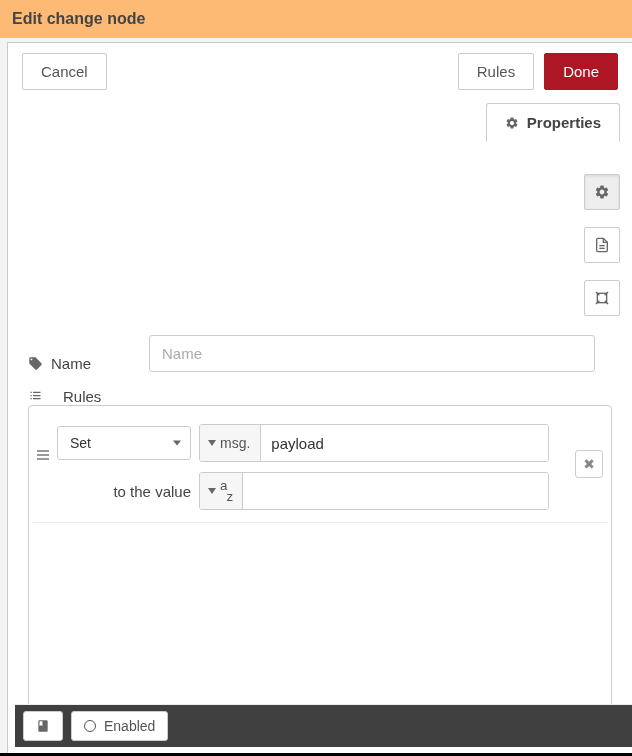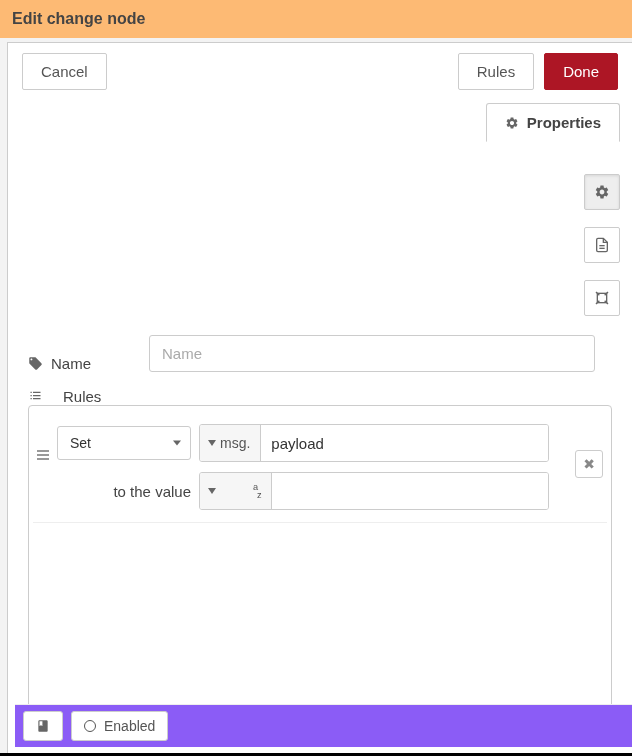--- a/index.html
+++ b/index.html
@@ -37,29 +37,29 @@
     .rule-body { flex: 1; }
     .rule-line { display: flex; align-items: center; gap: 8px; margin-bottom: 10px; }
     .rule-line:last-child { margin-bottom: 0; }
     .select-wrap { position: relative; }
     select { appearance: none; border: 1px solid #ccc; background: #fff; padding: 8px 30px 8px 12px; font-size: 14px; border-radius: 3px; color: #333; cursor: pointer; width: 134px; }
     .select-wrap::after { content: ""; position: absolute; right: 10px; top: 50%; width: 0; height: 0; border-left: 4px solid transparent; border-right: 4px solid transparent; border-top: 5px solid #666; transform: translateY(-50%); pointer-events: none; }
     
     .typed-input { display: flex; border: 1px solid #ccc; border-radius: 3px; overflow: hidden; flex: 1; max-width: 350px; height: 38px; }
     .typed-prefix { background: #f6f6f6; border-right: 1px solid #ccc; padding: 0 10px 0 8px; display: inline-flex; align-items: center; gap: 4px; color: #555; font-size: 14px; cursor: pointer; white-space: nowrap; }
     .typed-field { border: none; flex: 1; padding: 0 10px; font-size: 15px; color: #333; outline: none; min-width: 0; }
-    .az-label { font-size: 11px; line-height: 10px; letter-spacing: -1px; margin-left: 33px; }
+    .az-label { font-size: 16px; line-height: 10px; letter-spacing: -1px; }
     
     .to-label { width: 134px; text-align: right; color: #444; font-size: 15px; }
     
     .rule-delete { border: 1px solid #ccc; background: #fff; width: 28px; height: 28px; display: inline-flex; align-items: center; justify-content: center; color: #888; cursor: pointer; border-radius: 3px; margin-top: 26px; font-size: 14px; }
     
     .add-btn { border: 1px solid #ccc; background: #fff; padding: 4px 10px; font-size: 12px; color: #666; cursor: pointer; border-radius: 3px; display: inline-flex; align-items: center; gap: 4px; margin: 6px 2px 2px 2px; align-self: flex-start; }
     
-    .footer-bar { position: absolute; bottom: 6px; left: 7px; right: 0; display: flex; gap: 8px; padding: 6px 8px; background: #8b5cf6; border-top: 1px solid #eee; }
+    .footer-bar { position: absolute; bottom: 6px; left: 7px; right: 0; display: flex; gap: 8px; padding: 6px 8px; background: #404040; border-top: 1px solid #eee; }
     .footer-btn { border: 1px solid #ccc; background: #fff; padding: 6px 12px; border-radius: 3px; display: inline-flex; align-items: center; gap: 8px; color: #555; font-size: 14px; cursor: pointer; }
     .circle-icon { width: 12px; height: 12px; border: 1.5px solid #555; border-radius: 50%; display: inline-block; }
     
     svg { display: block; }
     
     .bottom-edge { position: absolute; left: 0; right: 0; bottom: 0; height: 3px; background: #000; }
   </style>
 </head>
 <body>
 

